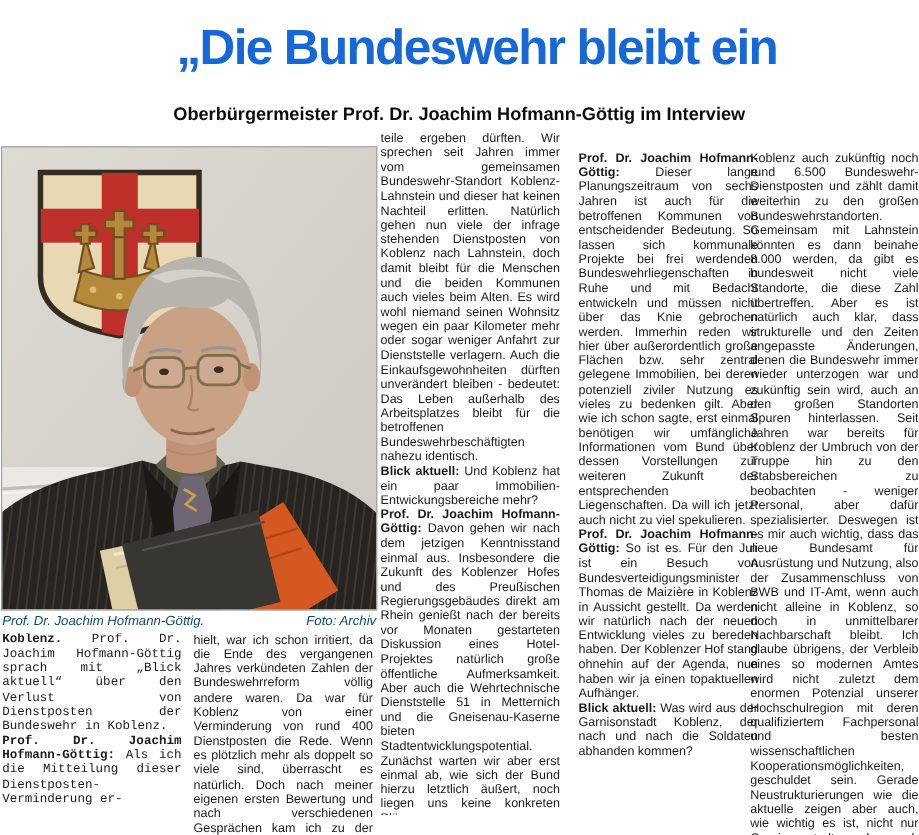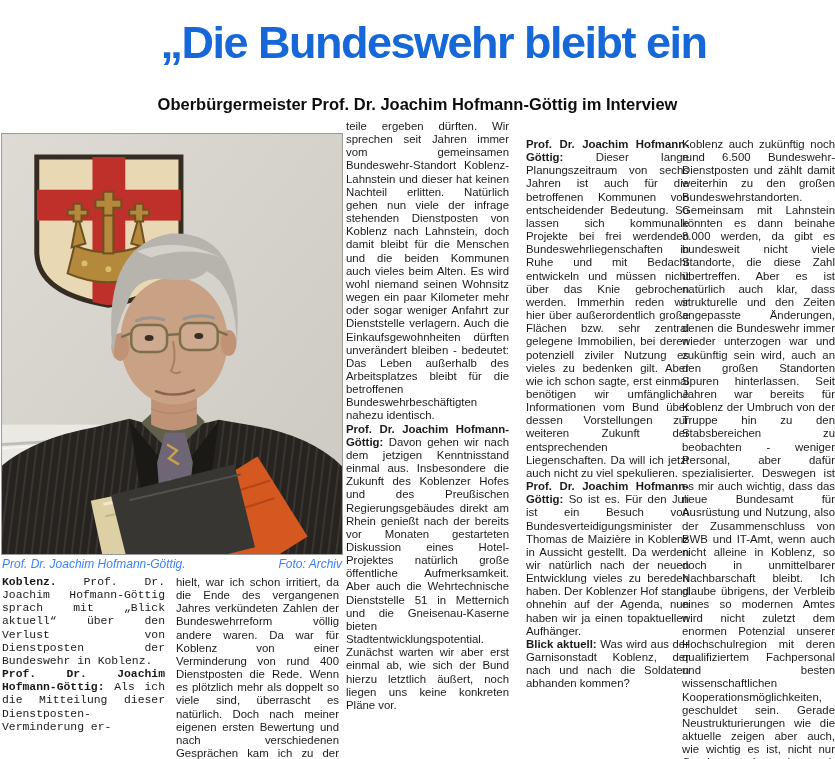--- a/index.html
+++ b/index.html
@@ -18,21 +18,21 @@
     margin: 0; color: #0d0d0d;
   }
   .photo-frame {
     position: absolute; left: 1px; top: 133px; width: 342px; height: 422px;
     border: 1px solid #9a9a9a; box-sizing: border-box; overflow: hidden; background: #d8d5cf;
   }
   .photo-frame svg { display: block; width: 100%; height: 100%; }
   .caption-row {
     position: absolute; left: 2px; top: 557px; width: 340px; height: 17px;
     display: flex; justify-content: space-between; align-items: baseline;
-    font-style: italic; font-size: 12px; color: #3b82f6;
+    font-style: italic; font-size: 12px; color: #0c4a6e;
   }
   .col {
     position: absolute; overflow: hidden;
     font-size: 11.4px; line-height: 13.15px; text-align: justify;
     hyphens: auto; -webkit-hyphens: auto; overflow-wrap: break-word;
     color: #1a1a1a;
   }
   .col p { margin: 0; }
   .col b { font-weight: 700; }
   #col-0 { left: 2px;   top: 576px; width: 163px; height: 183px; font-family: Liberation Mono, monospace; }
@@ -150,20 +150,21 @@
 
 <div id="col-0" class="col">
     <p><b>Koblenz. </b>Prof. Dr. Joachim Hofmann-Göttig sprach mit „Blick aktuell“ über den Verlust von Dienstposten der Bundeswehr in Koblenz.</p>
     <p><b>Prof. Dr. Joachim Hofmann-Göttig: </b>Als ich die Mitteilung dieser Dienstposten-Verminderung er-</p>
   </div>
 <div id="col-1" class="col">
     <p>hielt, war ich schon irritiert, da die Ende des vergangenen Jahres verkündeten Zahlen der Bundeswehrreform völlig andere waren. Da war für Koblenz von einer Verminderung von rund 400 Dienstposten die Rede. Wenn es plötzlich mehr als doppelt so viele sind, überrascht es natürlich. Doch nach meiner eigenen ersten Bewertung und nach verschiedenen Gesprächen kam ich zu der Ansicht, dass sich für die Stadt Koblenz keine nennenswerten Nach-</p>
   </div>
 <div id="col-2" class="col">
     <p>teile ergeben dürften. Wir sprechen seit Jahren immer vom gemeinsamen Bundeswehr-Standort Koblenz-Lahnstein und dieser hat keinen Nachteil erlitten. Natürlich gehen nun viele der infrage stehenden Dienstposten von Koblenz nach Lahnstein, doch damit bleibt für die Menschen und die beiden Kommunen auch vieles beim Alten. Es wird wohl niemand seinen Wohnsitz wegen ein paar Kilometer mehr oder sogar weniger Anfahrt zur Dienststelle verlagern. Auch die Einkaufsgewohnheiten dürften unverändert bleiben - bedeutet: Das Leben außerhalb des Arbeitsplatzes bleibt für die betroffenen Bundeswehrbeschäftigten nahezu identisch.</p>
+    <p><b>Blick aktuell: </b>Und Koblenz hat ein paar Immobilien-Entwickungsbereiche mehr?</p>
     <p><b>Prof. Dr. Joachim Hofmann-Göttig: </b>Davon gehen wir nach dem jetzigen Kenntnisstand einmal aus. Insbesondere die Zukunft des Koblenzer Hofes und des Preußischen Regierungsgebäudes direkt am Rhein genießt nach der bereits vor Monaten gestarteten Diskussion eines Hotel-Projektes natürlich große öffentliche Aufmerksamkeit. Aber auch die Wehrtechnische Dienststelle 51 in Metternich und die Gneisenau-Kaserne bieten Stadtentwicklungspotential. Zunächst warten wir aber erst einmal ab, wie sich der Bund hierzu letztlich äußert, noch liegen uns keine konkreten Pläne vor.</p>
   </div>
 <div id="col-3" class="col">
     <p><b>Prof. Dr. Joachim Hofmann-Göttig: </b>Dieser lange Planungszeitraum von sechs Jahren ist auch für die betroffenen Kommunen von entscheidender Bedeutung. So lassen sich kommunale Projekte bei frei werdenden Bundeswehrliegenschaften in Ruhe und mit Bedacht entwickeln und müssen nicht über das Knie gebrochen werden. Immerhin reden wir hier über außerordentlich große Flächen bzw. sehr zentral gelegene Immobilien, bei deren potenziell ziviler Nutzung es vieles zu bedenken gilt. Aber wie ich schon sagte, erst einmal benötigen wir umfängliche Informationen vom Bund über dessen Vorstellungen zur weiteren Zukunft der entsprechenden Liegenschaften. Da will ich jetzt auch nicht zu viel spekulieren.</p>
     <p><b>Prof. Dr. Joachim Hofmann-Göttig: </b>So ist es. Für den Juli ist ein Besuch von Bundesverteidigungsminister Thomas de Maizière in Koblenz in Aussicht gestellt. Da werden wir natürlich nach der neuen Entwicklung vieles zu bereden haben. Der Koblenzer Hof stand ohnehin auf der Agenda, nun haben wir ja einen topaktuellen Aufhänger.</p>
     <p><b>Blick aktuell: </b>Was wird aus der Garnisonstadt Koblenz, der nach und nach die Soldaten abhanden kommen?</p>
   </div>
 <div id="col-4" class="col">
     <p>Koblenz auch zukünftig noch rund 6.500 Bundeswehr-Dienstposten und zählt damit weiterhin zu den großen Bundeswehrstandorten. Gemeinsam mit Lahnstein könnten es dann beinahe 8.000 werden, da gibt es bundesweit nicht viele Standorte, die diese Zahl übertreffen. Aber es ist natürlich auch klar, dass strukturelle und den Zeiten angepasste Änderungen, denen die Bundeswehr immer wieder unterzogen war und zukünftig sein wird, auch an den großen Standorten Spuren hinterlassen. Seit Jahren war bereits für Koblenz der Umbruch von der Truppe hin zu den Stabsbereichen zu beobachten - weniger Personal, aber dafür spezialisierter. Deswegen ist es mir auch wichtig, dass das neue Bundesamt für Ausrüstung und Nutzung, also der Zusammenschluss von BWB und IT-Amt, wenn auch nicht alleine in Koblenz, so doch in unmittelbarer Nachbarschaft bleibt. Ich glaube übrigens, der Verbleib eines so modernen Amtes wird nicht zuletzt dem enormen Potenzial unserer Hochschulregion mit deren qualifiziertem Fachpersonal und besten wissenschaftlichen Kooperationsmöglichkeiten, geschuldet sein. Gerade Neustrukturierungen wie die aktuelle zeigen aber auch, wie wichtig es ist, nicht nur Garnisonsstadt, sondern auch Wirtschaftszentrum, Bildungszentrum, Dienstleistungszentrum, Kultur- und Touristikzentrum zu sein. Koblenz hat sich über die Jahre breit aufgestellt, und so ist die Bundeswehr nach wie vor ein sehr wichtiger Bestandteil der Stadt, auf den wir weiterhin stolz sind, aber eben nicht der alleinige.</p>
   </div>

